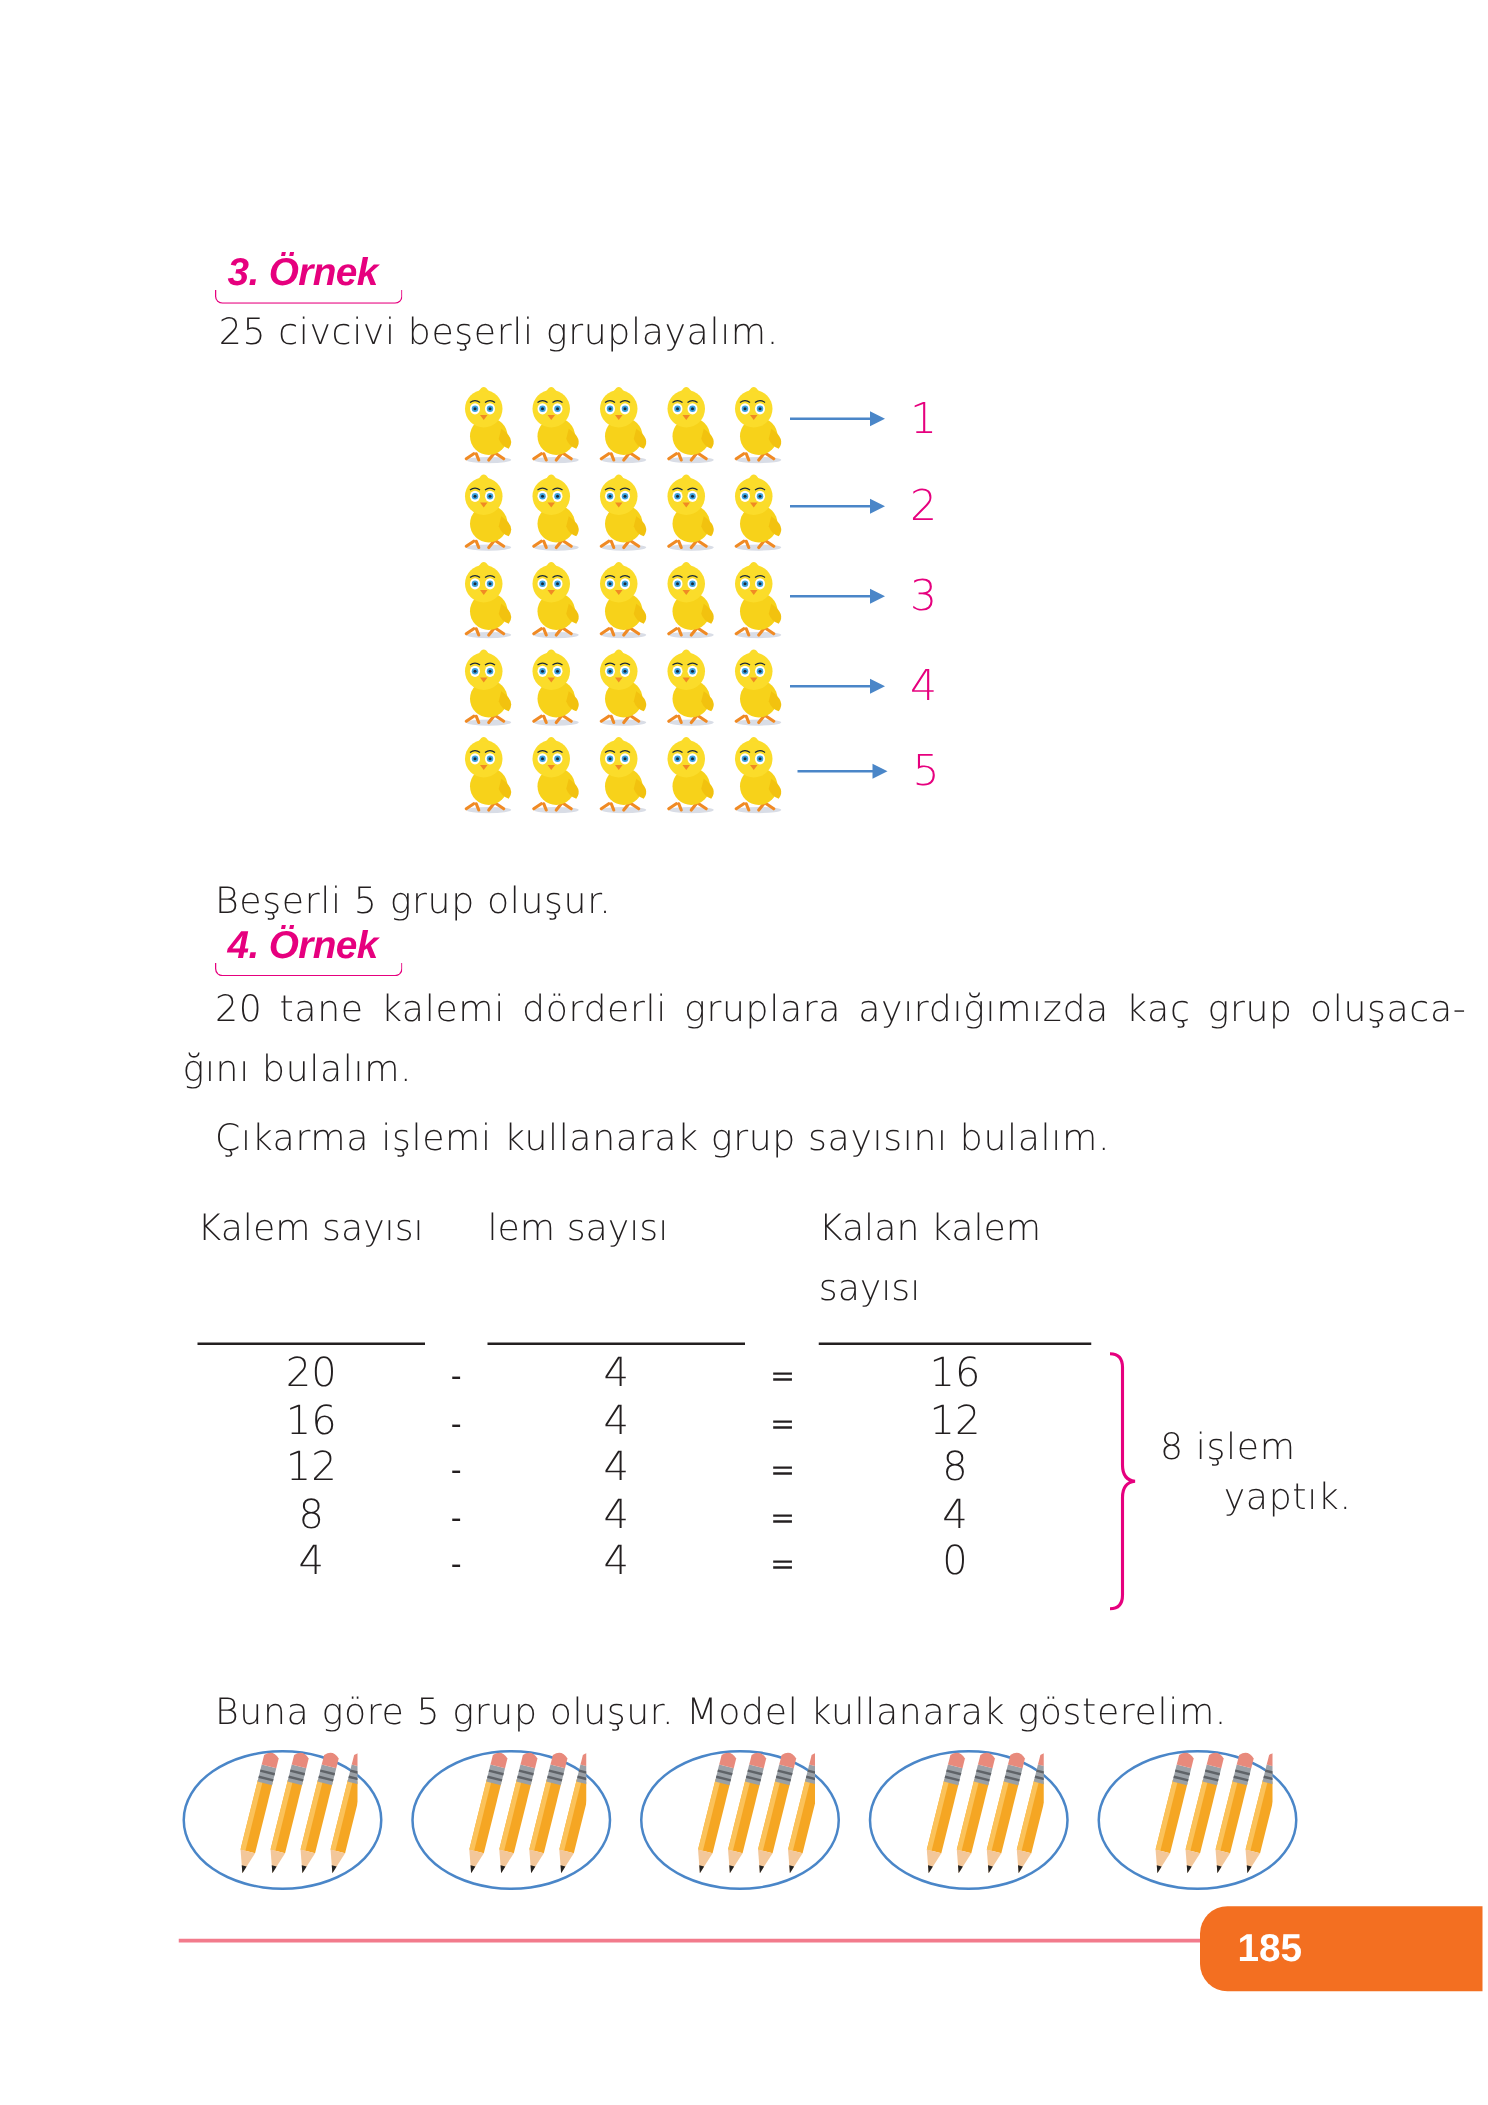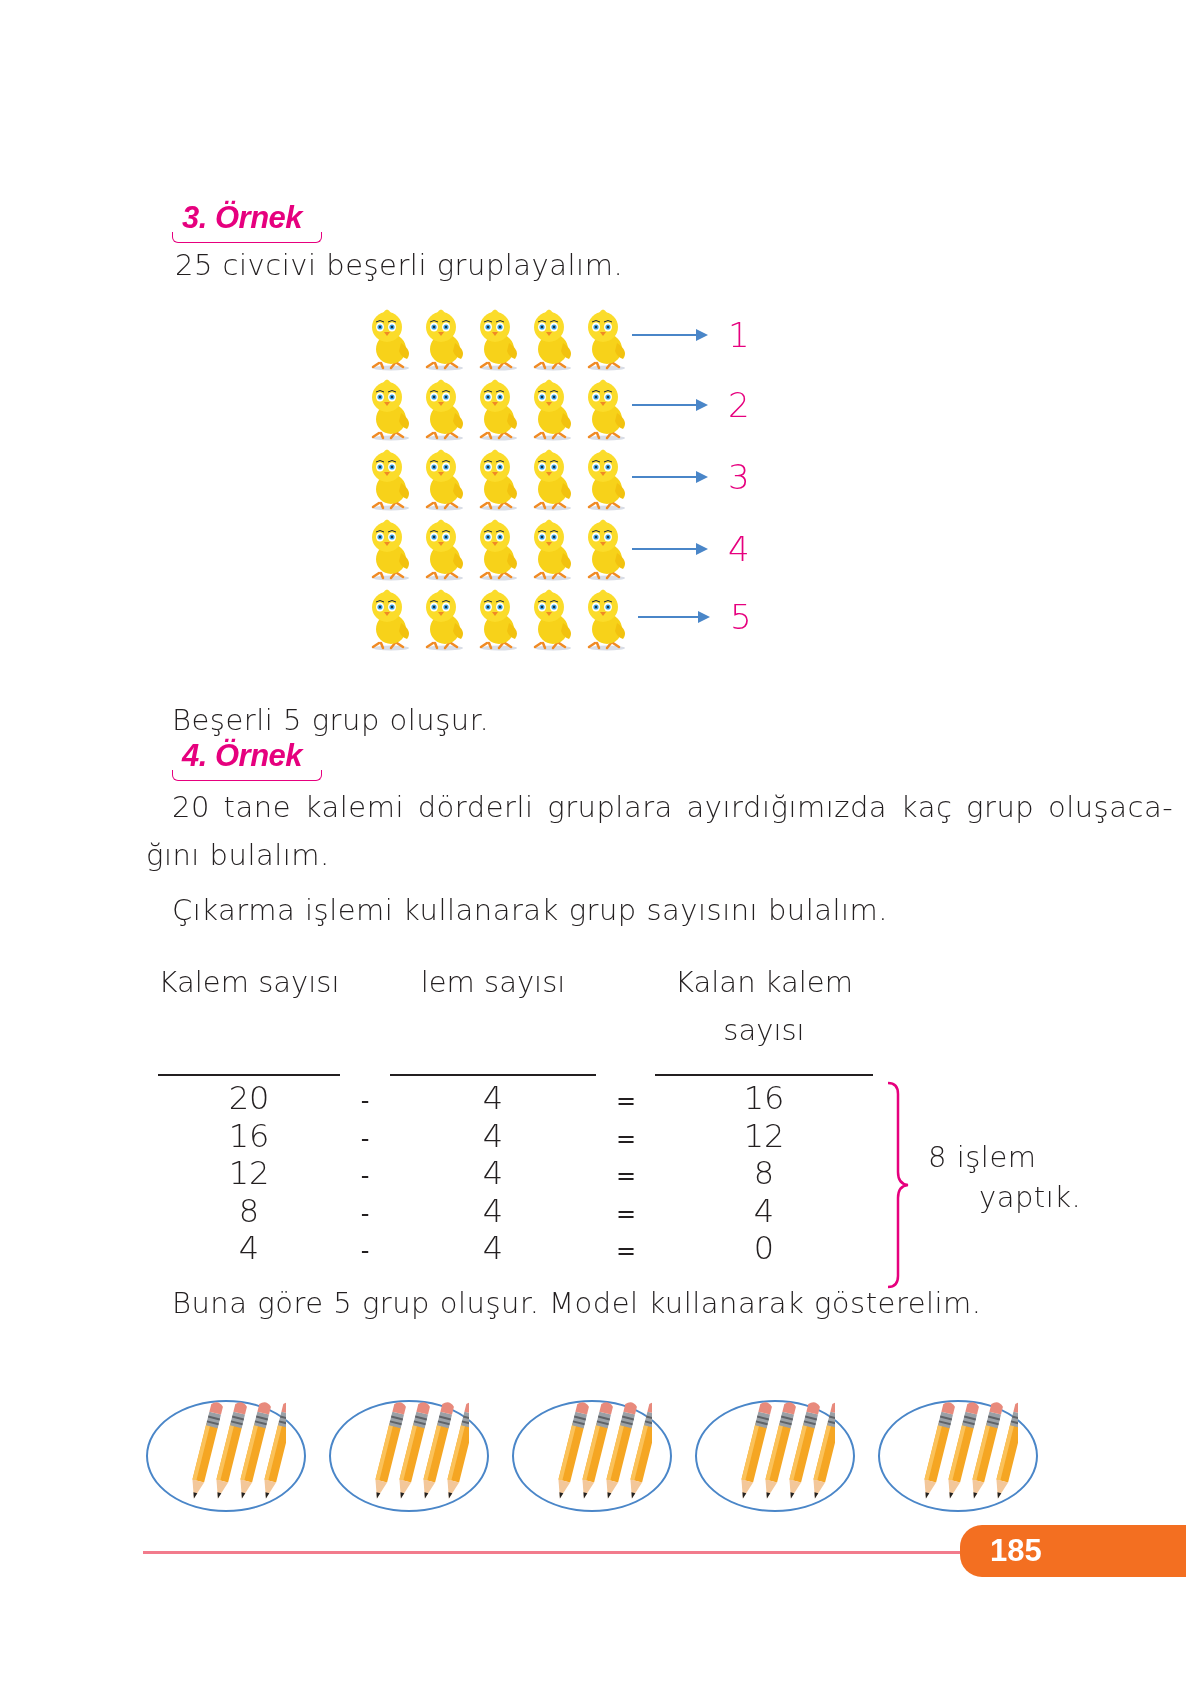--- a/index.html
+++ b/index.html
@@ -12,21 +12,21 @@
   .ornek-bracket { border: 1.5px solid #e6007e; border-top: none; border-radius: 0 0 6px 6px;
                    height: 10px; }
   .chick-grid { display: grid; grid-template-columns: repeat(5, 54px); grid-auto-rows: 70px; }
   .chick { position: relative; width: 50px; height: 66px; }
   .arrow-row { display: flex; align-items: center; height: 70px; }
   .arrow-line { width: 72px; height: 2px; background: #4a86c8; position: relative; }
   .arrow-line::after { content: ""; position: absolute; right: -4px; top: -5px;
                        border-left: 12px solid #4a86c8; border-top: 6px solid transparent;
                        border-bottom: 6px solid transparent; }
   .arrow-num { color: #e6007e; font-size: 34px; font-weight: 300; margin-left: 24px; width: 30px; }
-  .hdr { font-size: 29px; font-weight: 300; text-align: center; line-height: 48px; }
+  .hdr { font-size: 29px; font-weight: 300; line-height: 48px; }
   .uline { height: 1.5px; background: #231f20; }
   .cell { font-size: 32px; font-weight: 300; text-align: center; height: 40.5px; line-height: 40px; }
   .op { font-size: 24px; text-align: center; height: 40.5px; line-height: 46px; }
   .oval { width: 160px; height: 112px; border: 2.5px solid #4a86c8; border-radius: 50%;
           position: absolute; box-sizing: border-box; }
   .pencils { position: absolute; left: 28px; top: -8px; width: 110px; height: 112px; }
   .footer-line { height: 3px; background: #f27b8c; }
   .page-tab { background: #f36f21; color: #fff; font-family: "Liberation Sans", sans-serif;
               font-weight: bold; font-size: 31px; border-radius: 22px 0 0 22px;
               display: flex; align-items: center; padding-left: 30px; box-sizing: border-box; }
@@ -539,21 +539,21 @@
       </div>
     </div>
 </div>
 
 <svg class="abs" style="left:884px; top:1080px;" width="30" height="210" viewBox="0 0 30 210">
   <path d="M4 3 Q14 3 14 14 L14 92 Q14 104 24 105 Q14 106 14 118 L14 196 Q14 207 4 207" fill="none" stroke="#e6007e" stroke-width="2.5"></path>
 </svg>
 <div class="abs txt" style="left:928px; top:1140px;">8 işlem</div>
 <div class="abs txt" style="left:940px; top:1180px;margin-left:39px;">yaptık.</div>
 
-<div class="abs txt" style="left:172px; top:1286px;">Buna göre 5 grup oluşur. Model kullanarak gösterelim.</div>
+<div class="abs txt" style="left:172px; top:1352px;">Buna göre 5 grup oluşur. Model kullanarak gösterelim.</div>
 
 <div class="abs" style="left:146px; top:1395px; width:920px; height:125px;" id="pencil-groups">
     <div class="oval" style="left: 0px; top: 5px;">
       <div class="pencils"><svg viewBox="0 0 110 112" width="110" height="112">
           <g transform="translate(10,0) rotate(14 20 56)">
             <rect x="14" y="30" width="12" height="58" fill="#f5a623"></rect>
             <rect x="14" y="30" width="4" height="58" fill="#fbc25a"></rect>
             <rect x="14" y="18" width="12" height="14" fill="#9aa0a6"></rect>
             <rect x="14" y="22" width="12" height="2" fill="#5f6368"></rect>
             <rect x="14" y="27" width="12" height="2" fill="#5f6368"></rect>
@@ -765,15 +765,15 @@
             <rect x="14" y="27" width="12" height="2" fill="#5f6368"></rect>
             <path d="M14 18 L14 10 Q20 4 26 10 L26 18 Z" fill="#e88a7c"></path>
             <path d="M14 88 L20 106 L26 88 Z" fill="#f3c79a"></path>
             <path d="M18 100 L20 106 L22 100 Z" fill="#222"></path>
           </g>
         </svg></div>
     </div>
   </div>
 
 <div class="abs footer-line" style="left:143px; top:1551px; width:830px;"></div>
-<div class="abs page-tab" style="left:960px; top:1525px; width:226px; height:52px;">
+<div class="abs page-tab" style="left:960px; top:1525px; width:226px; height:68px;">
   <span>185</span>
 </div>
 
 </body></html>

